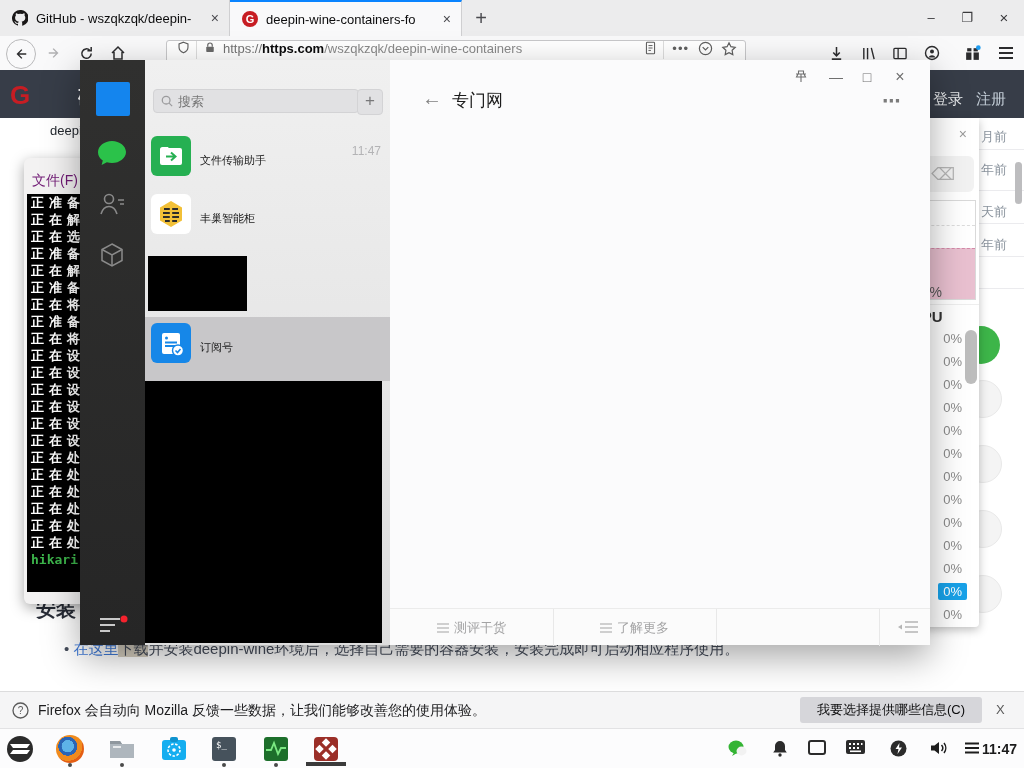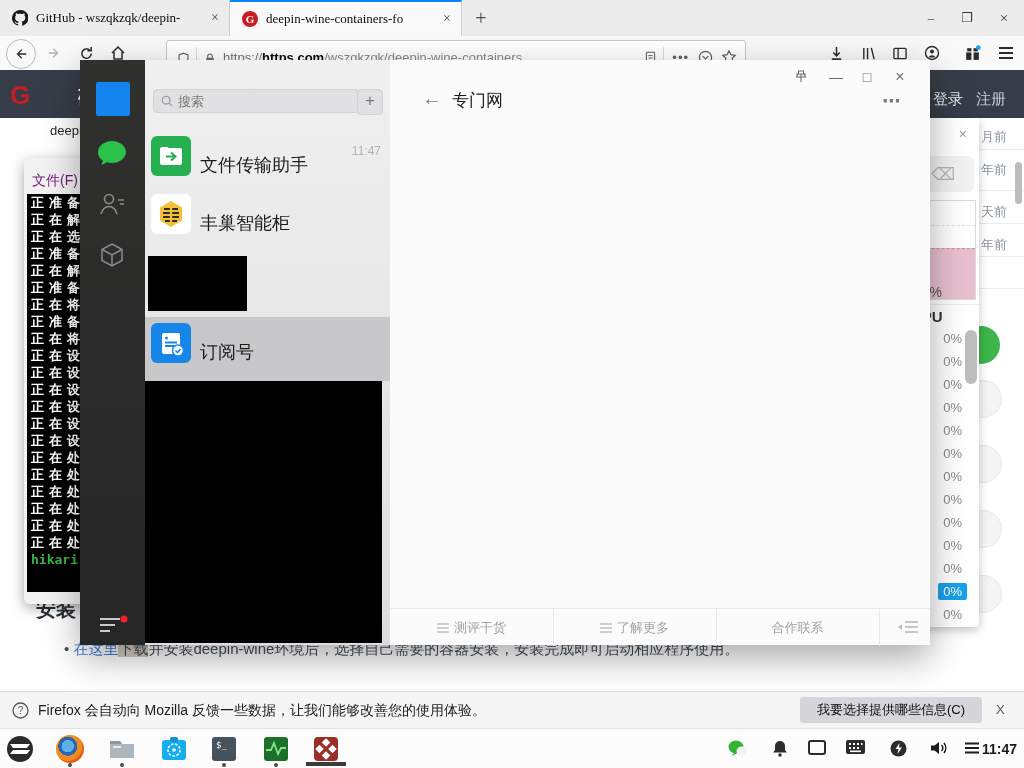--- a/index.html
+++ b/index.html
@@ -2,31 +2,31 @@
 <html><head>
 <meta charset="utf-8">
 <style>
   html,body{margin:0;padding:0;background:#555;}
   #screen{position:relative;width:1024px;height:768px;overflow:hidden;background:#fff;
           font-family:"Liberation Sans","DejaVu Sans",sans-serif;}
   .abs{position:absolute;}
   svg{display:block;}
 
   
-  #tabbar{left:0;top:0;width:1024px;height:36px;background:#ececed;border-bottom:1px solid #cfcfd1;font-family:Liberation Serif, serif;}
+  #tabbar{left:0;top:0;width:1024px;height:36px;background:#ececed;border-bottom:1px solid #cfcfd1;}
   .tab{position:absolute;top:0;height:36px;display:flex;align-items:center;box-sizing:border-box;}
   .tab .title{font-size:13px;color:#0c0c0d;white-space:nowrap;overflow:hidden;}
   .tab .close{margin-left:auto;color:#4a4a4f;font-size:14px;padding:0 10px;}
   #tab-1{left:0;width:230px;border-right:1px solid #cfcfd1;background:#ececed;}
   #tab-2{left:230px;width:232px;background:#f9f9fa;border-right:1px solid #cfcfd1;border-top:2px solid #0a84ff;}
   #newtab{left:468px;top:6px;width:26px;height:24px;color:#4a4a4f;font-size:20px;text-align:center;line-height:24px;}
   .winctl{top:8px;width:22px;height:20px;color:#39393c;font-size:13px;text-align:center;line-height:20px;}
   #toolbar{left:0;top:36px;width:1024px;height:34px;background:#f9f9fa;border-bottom:1px solid #c8c8ca;}
   .tbtn{position:absolute;top:42px;width:24px;height:22px;display:flex;align-items:center;justify-content:center;}
-  #urlbar{left:166px;top:40px;width:580px;height:26px;background:#fff;border:1px solid #c8c8ca;border-radius:3px;display:flex;align-items:flex-end;box-sizing:border-box;}
+  #urlbar{left:166px;top:40px;width:580px;height:26px;background:#fff;border:1px solid #c8c8ca;border-radius:3px;display:flex;align-items:flex-start;box-sizing:border-box;}
   #urlbar .u{font-size:13px;white-space:nowrap;}
   
   #gitee-header{left:0;top:70px;width:1024px;height:48px;background:#373d48;}
   #gitee-logo-g{position:absolute;left:10px;top:80px;font-size:26px;font-weight:bold;color:#c71d23;}
   #gitee-logo-txt{position:absolute;left:42px;top:84px;font-size:21px;font-weight:bold;color:#fff;white-space:nowrap;width:38px;overflow:hidden;margin-left:36px;}
   .gitee-nav{top:90px;font-size:15px;}
   .ts{position:absolute;font-size:13px;color:#8b949e;}
   .row-sep{position:absolute;height:1px;background:#ebebee;left:979px;width:45px;}
   .faint-circle{position:absolute;width:36px;height:36px;border-radius:50%;background:#f4f4f4;border:1px solid #e9e9e9;}
   
@@ -39,21 +39,21 @@
   #term-menubar{position:absolute;left:8px;top:14px;font-size:14px;color:#701a75;}
   #term-body{position:absolute;left:3px;top:36px;width:152px;height:398px;background:#000;overflow:hidden;}
   .tline{font-family:"DejaVu Sans Mono","Liberation Mono",monospace;font-size:13px;font-weight:bold;color:#fff;letter-spacing:5px;line-height:17px;white-space:nowrap;padding-left:4px;}
   #term-prompt{font-family:"DejaVu Sans Mono","Liberation Mono",monospace;font-size:13px;font-weight:bold;color:#3cb44b;padding-left:4px;line-height:17px;}
   
   #wechat{left:80px;top:60px;width:850px;height:585px;z-index:5;box-shadow:0 12px 34px rgba(0,0,0,.35);}
   #wc-nav{position:absolute;left:0;top:0;width:65px;height:585px;background:linear-gradient(180deg,#30302f,#262626);}
   #wc-list{position:absolute;left:65px;top:0;width:245px;height:585px;background:linear-gradient(180deg,#f0f0f0,#dddddd);}
   #wc-panel{position:absolute;left:310px;top:0;width:540px;height:585px;background:#fbfbfc;}
   .chat-item{position:absolute;left:0;width:245px;height:64px;}
-  .chat-item .name{position:absolute;left:55px;top:23px;font-size:18px;color:#1b1b1b;white-space:nowrap;}
+  .chat-item .name{position:absolute;left:55px;top:23px;font-size:11px;color:#1b1b1b;white-space:nowrap;}
   .chat-item .time{position:absolute;right:9px;top:14px;font-size:12px;color:#b3b3b5;}
   .avatar{position:absolute;left:6px;top:6px;width:40px;height:40px;border-radius:6px;}
   .redacted{position:absolute;background:#000;}
   .wc-ctl{position:absolute;top:8px;width:26px;height:18px;color:#6f6f6f;font-size:14px;text-align:center;line-height:18px;}
   .ft-sep{position:absolute;top:0;width:1px;height:37px;background:#e8e8e8;}
   .ft-tab{position:absolute;top:0;height:37px;display:flex;align-items:center;justify-content:center;color:#a3a3a4;font-size:13px;gap:5px;}
   
   #notif{left:0;top:691px;width:1024px;height:36px;background:#f5f5f6;border-top:1px solid #dcdcdd;border-bottom:1px solid #b1b3b5;z-index:6;}
   #notif-btn{position:absolute;left:800px;top:5px;width:182px;height:26px;background:#d6d6da;border-radius:3px;font-size:13px;color:#0c0c0d;display:flex;align-items:center;justify-content:center;}
   #taskbar{left:0;top:728px;width:1024px;height:40px;background:#fcfcfd;border-top:1px solid #e2e2e4;z-index:7;}
@@ -411,23 +411,20 @@
               <path d="M0 1h12M0 5h12M0 9h12" stroke="#a3a3a4" stroke-width="1.2"></path>
             </svg>
           <span>测评干货</span>
         </div>
         <div class="ft-tab" style="left:163px;width:163px">
           <svg width="12" height="10" viewBox="0 0 12 10">
               <path d="M0 1h12M0 5h12M0 9h12" stroke="#a3a3a4" stroke-width="1.2"></path>
             </svg>
           <span>了解更多</span>
         </div>
-        <div class="ft-tab" style="left:326px;width:163px">
-          <span>合作联系</span>
-        </div>
         <div style="position:absolute;left:508px;top:11px">
           <svg width="20" height="14" viewBox="0 0 20 14">
               <path d="M0 7l4-2.5v5z" fill="#b5b5b5"></path>
               <path d="M7 2h13M7 7h13M7 12h13" stroke="#b5b5b5" stroke-width="1.5"></path>
             </svg>
         </div>
       </div>
     </div>
   </div>
 

